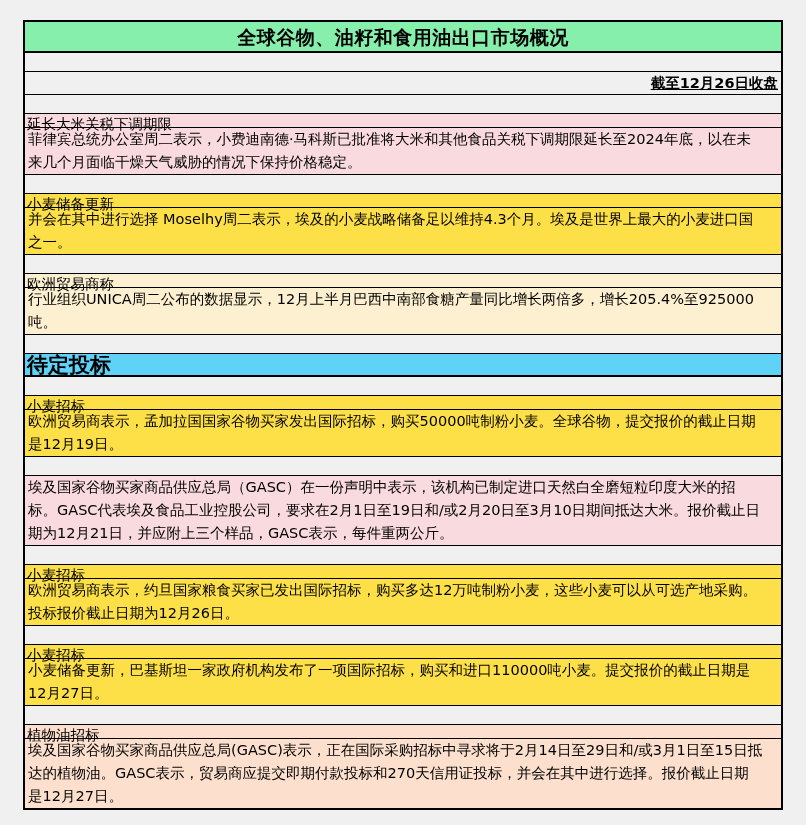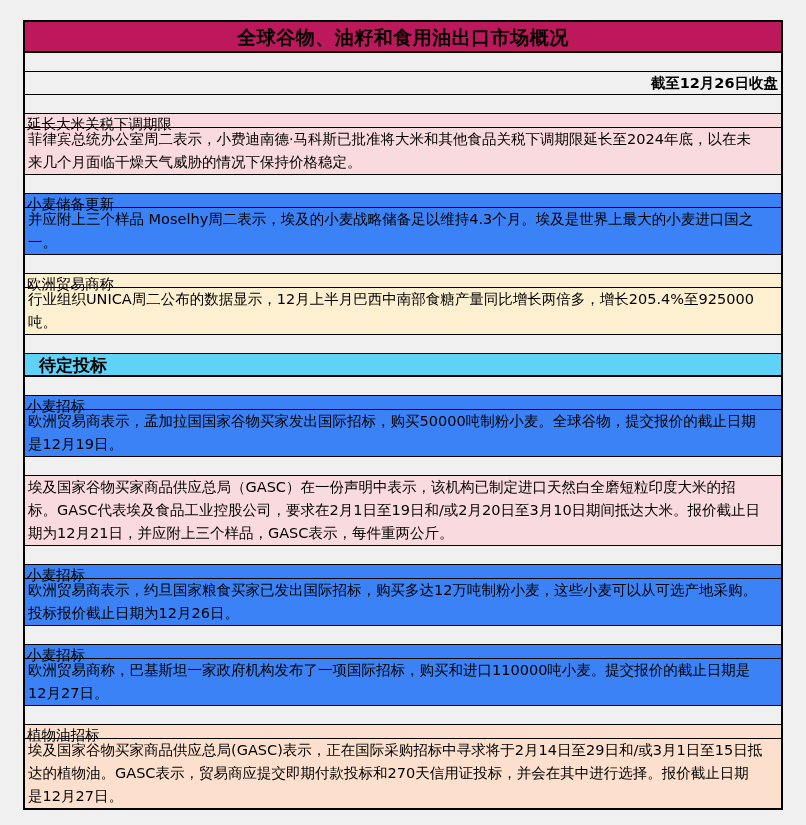--- a/index.html
+++ b/index.html
@@ -30,74 +30,74 @@
   .row {
     border-bottom: 1px solid #000;
     box-sizing: border-box;
     background: #f0f0f0;
     padding: 0;
   }
   .row:last-child { border-bottom: none; }
 
   
   .banner-title {
-    background: #be185d;
+    background: #86efac;
     text-align: center;
     font-weight: bold;
     font-size: 19px;
     line-height: 30px;
     height: 31px;
     border-bottom: 2px solid #000;
     letter-spacing: 0.5px;
   }
   .banner-sub {
     background: #5ed2f7;
     font-weight: bold;
-    font-size: 17px;
+    font-size: 21px;
     line-height: 22px;
     height: 23px;
-    padding-left: 14px;
+    padding-left: 2px;
     border-bottom: 2px solid #000;
   }
 
   
   .blank {
     height: 19px;
     background: #f0f0f0;
   }
 
   
   .daterow {
     height: 23px;
     line-height: 22px;
     text-align: right;
     padding-right: 3px;
     font-size: 14.5px;
     font-weight: bold;
     background: #f0f0f0;
   }
-  .daterow .u { }
+  .daterow .u { text-decoration: underline; }
 
   
   .head {
     height: 14px;
     line-height: 21px;
     font-size: 14.5px;
     padding-left: 2px;
     border-bottom: 1px solid #000;
   }
   .body {
     font-size: 14.5px;
     line-height: 23px;
     padding: 0 18px 0 3px;
     border-bottom: 1px solid #000;
   }
 
   .pink   { background: #f9dade; }
-  .green  { background: #3b82f6; }
+  .green  { background: #fde047; }
   .yellow { background: #fdf0d0; }
   .peach  { background: #fce0cd; }
 
   .nb { border-bottom: 1px solid #000; }
 </style>
 </head>
 <body>
 
 <div id="sheet">
 
@@ -107,21 +107,21 @@
 
   <div class="row daterow"><span class="u">截至12月26日收盘</span></div>
 
   <div class="row blank"></div>
 
   <div class="row head pink">延长大米关税下调期限</div>
   <div class="row body pink">菲律宾总统办公室周二表示，小费迪南德·马科斯已批准将大米和其他食品关税下调期限延长至2024年底，以在未来几个月面临干燥天气威胁的情况下保持价格稳定。</div>
   <div class="row blank nb"></div>
 
   <div class="row head green">小麦储备更新</div>
-  <div class="row body green">并应附上三个样品 Moselhy周二表示，埃及的小麦战略储备足以维持4.3个月。埃及是世界上最大的小麦进口国之一。</div>
+  <div class="row body green">并会在其中进行选择 Moselhy周二表示，埃及的小麦战略储备足以维持4.3个月。埃及是世界上最大的小麦进口国之一。</div>
   <div class="row blank nb"></div>
 
   <div class="row head yellow">欧洲贸易商称</div>
   <div class="row body yellow">行业组织UNICA周二公布的数据显示，12月上半月巴西中南部食糖产量同比增长两倍多，增长205.4%至925000吨。</div>
   <div class="row blank nb"></div>
 
   <div class="row banner-sub">待定投标</div>
   <div class="row blank nb"></div>
 
   <div class="row head green">小麦招标</div>
@@ -129,19 +129,19 @@
   <div class="row blank nb"></div>
 
   <div class="row body pink">埃及国家谷物买家商品供应总局（GASC）在一份声明中表示，该机构已制定进口天然白全磨短粒印度大米的招标。GASC代表埃及食品工业控股公司，要求在2月1日至19日和/或2月20日至3月10日期间抵达大米。报价截止日期为12月21日，并应附上三个样品，GASC表示，每件重两公斤。</div>
   <div class="row blank nb"></div>
 
   <div class="row head green">小麦招标</div>
   <div class="row body green">欧洲贸易商表示，约旦国家粮食买家已发出国际招标，购买多达12万吨制粉小麦，这些小麦可以从可选产地采购。投标报价截止日期为12月26日。</div>
   <div class="row blank nb"></div>
 
   <div class="row head green">小麦招标</div>
-  <div class="row body green">欧洲贸易商称，巴基斯坦一家政府机构发布了一项国际招标，购买和进口110000吨小麦。提交报价的截止日期是12月27日。</div>
+  <div class="row body green">小麦储备更新，巴基斯坦一家政府机构发布了一项国际招标，购买和进口110000吨小麦。提交报价的截止日期是12月27日。</div>
   <div class="row blank nb"></div>
 
   <div class="row head peach">植物油招标</div>
   <div class="row body peach">埃及国家谷物买家商品供应总局(GASC)表示，正在国际采购招标中寻求将于2月14日至29日和/或3月1日至15日抵达的植物油。GASC表示，贸易商应提交即期付款投标和270天信用证投标，并会在其中进行选择。报价截止日期是12月27日。</div>
 
 </div>
 
 </body></html>

